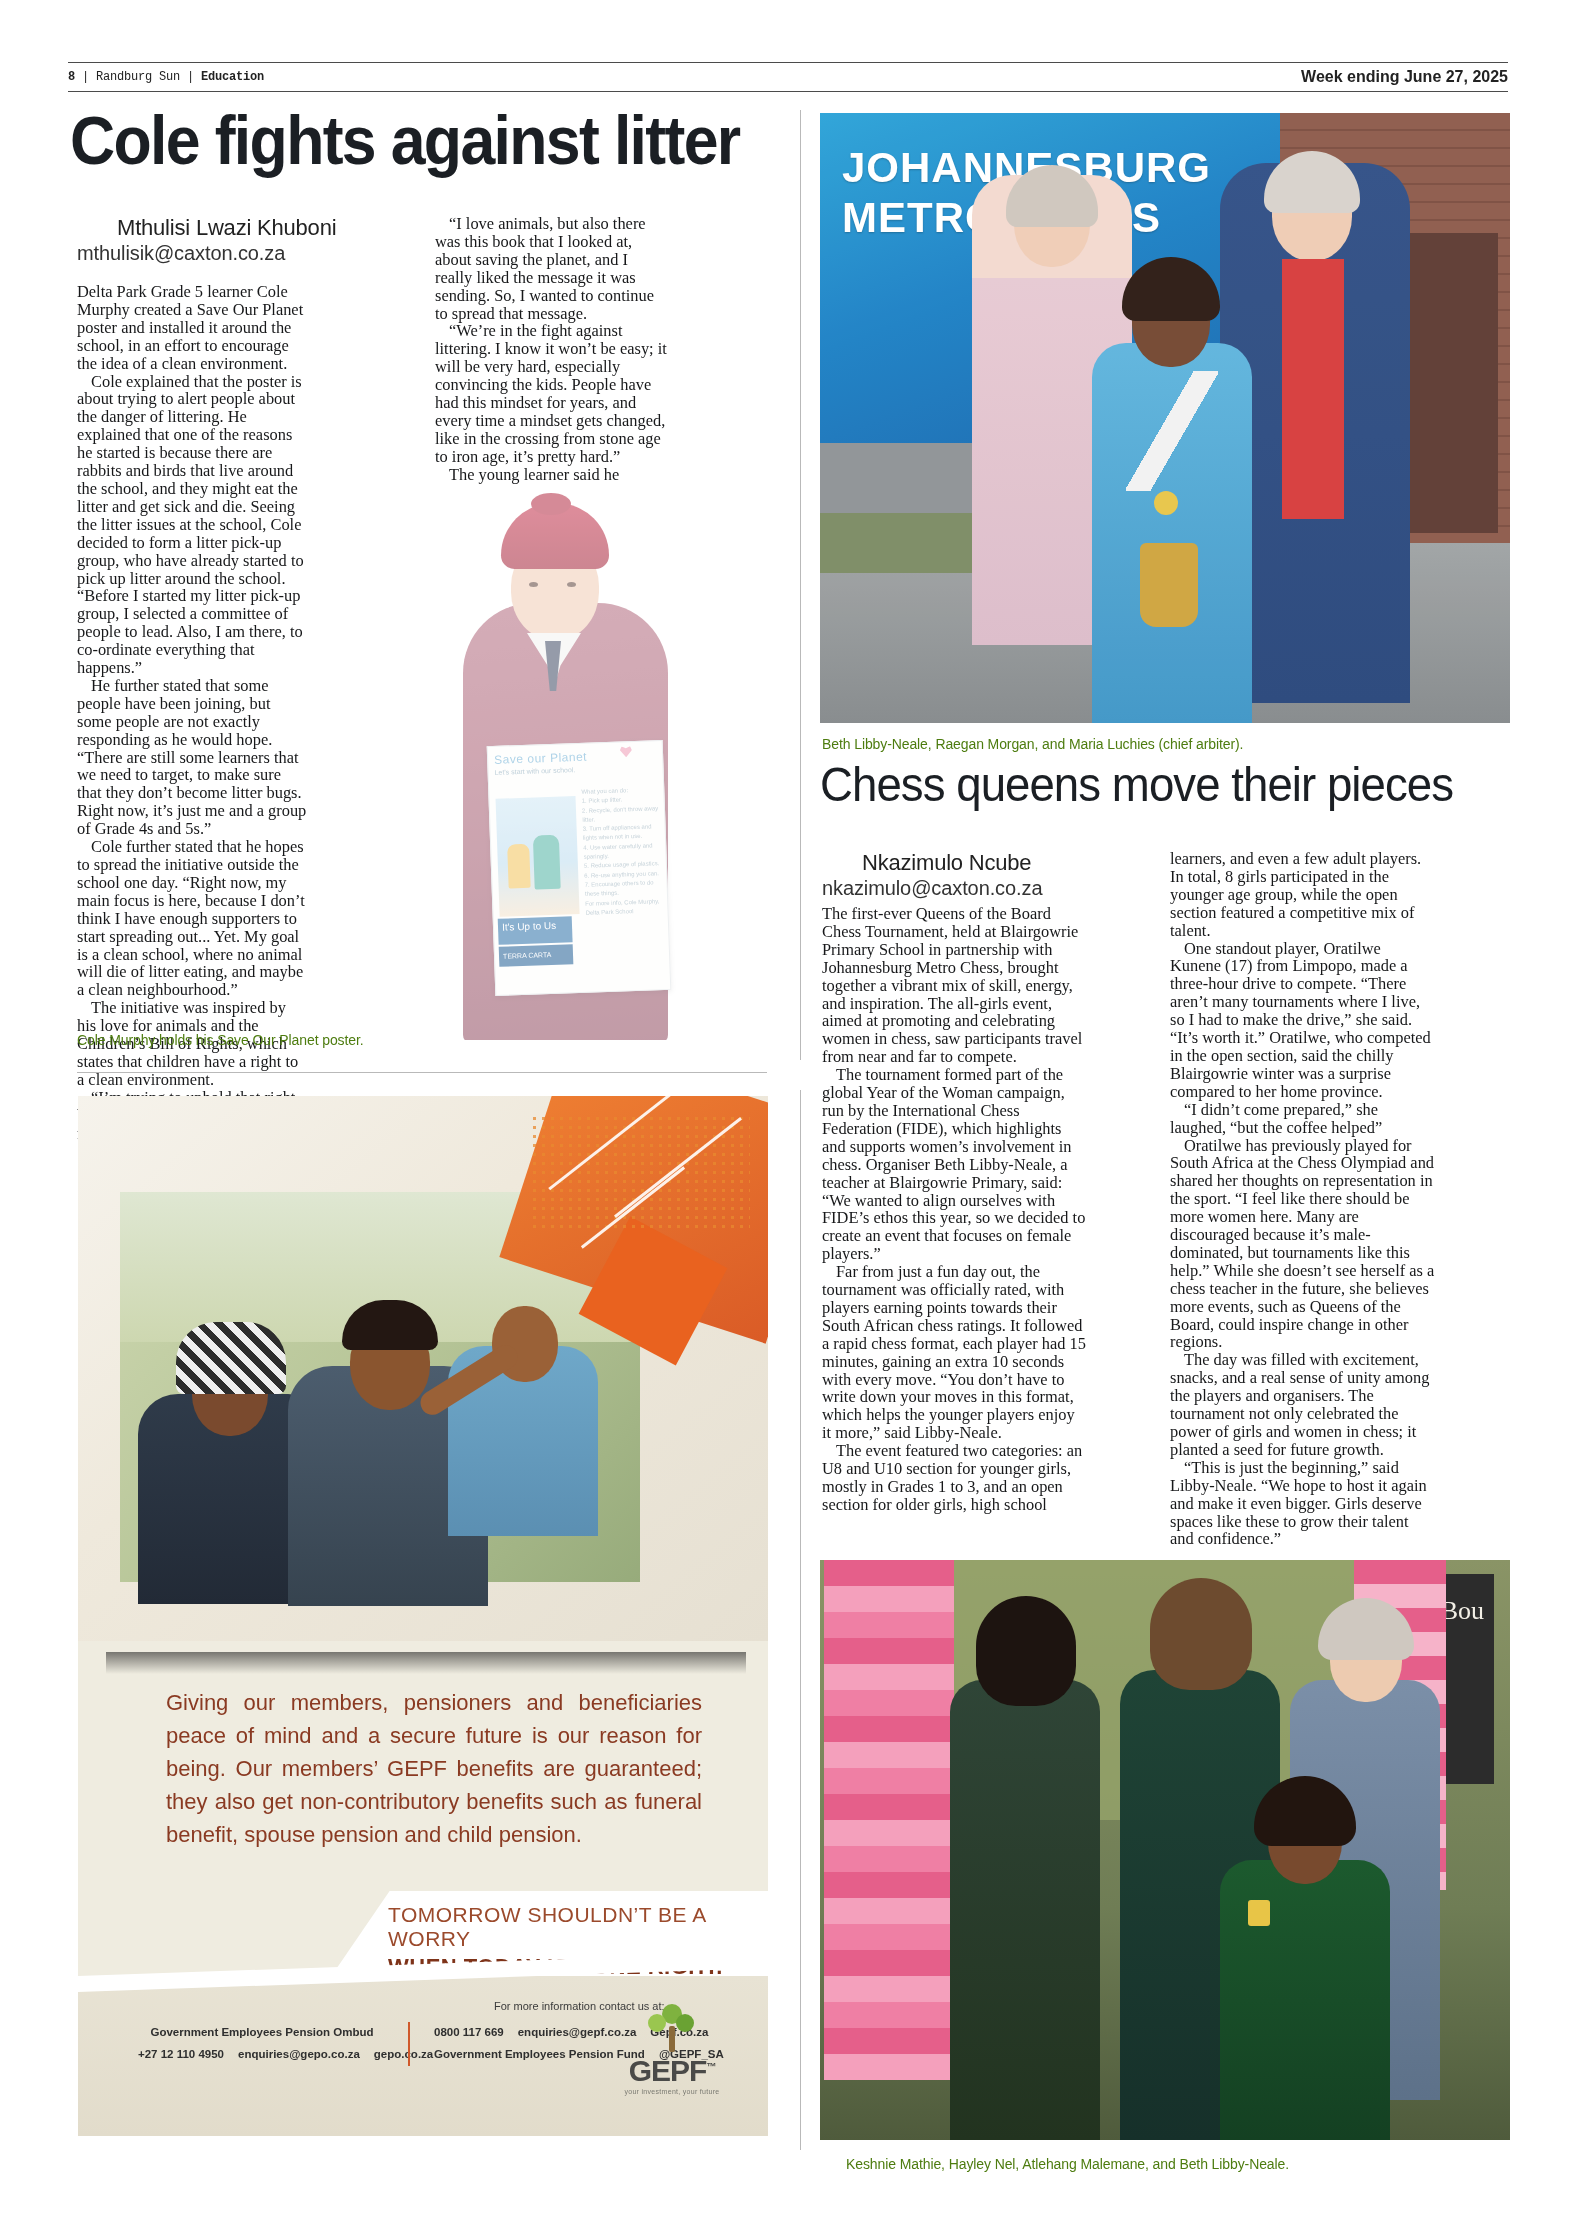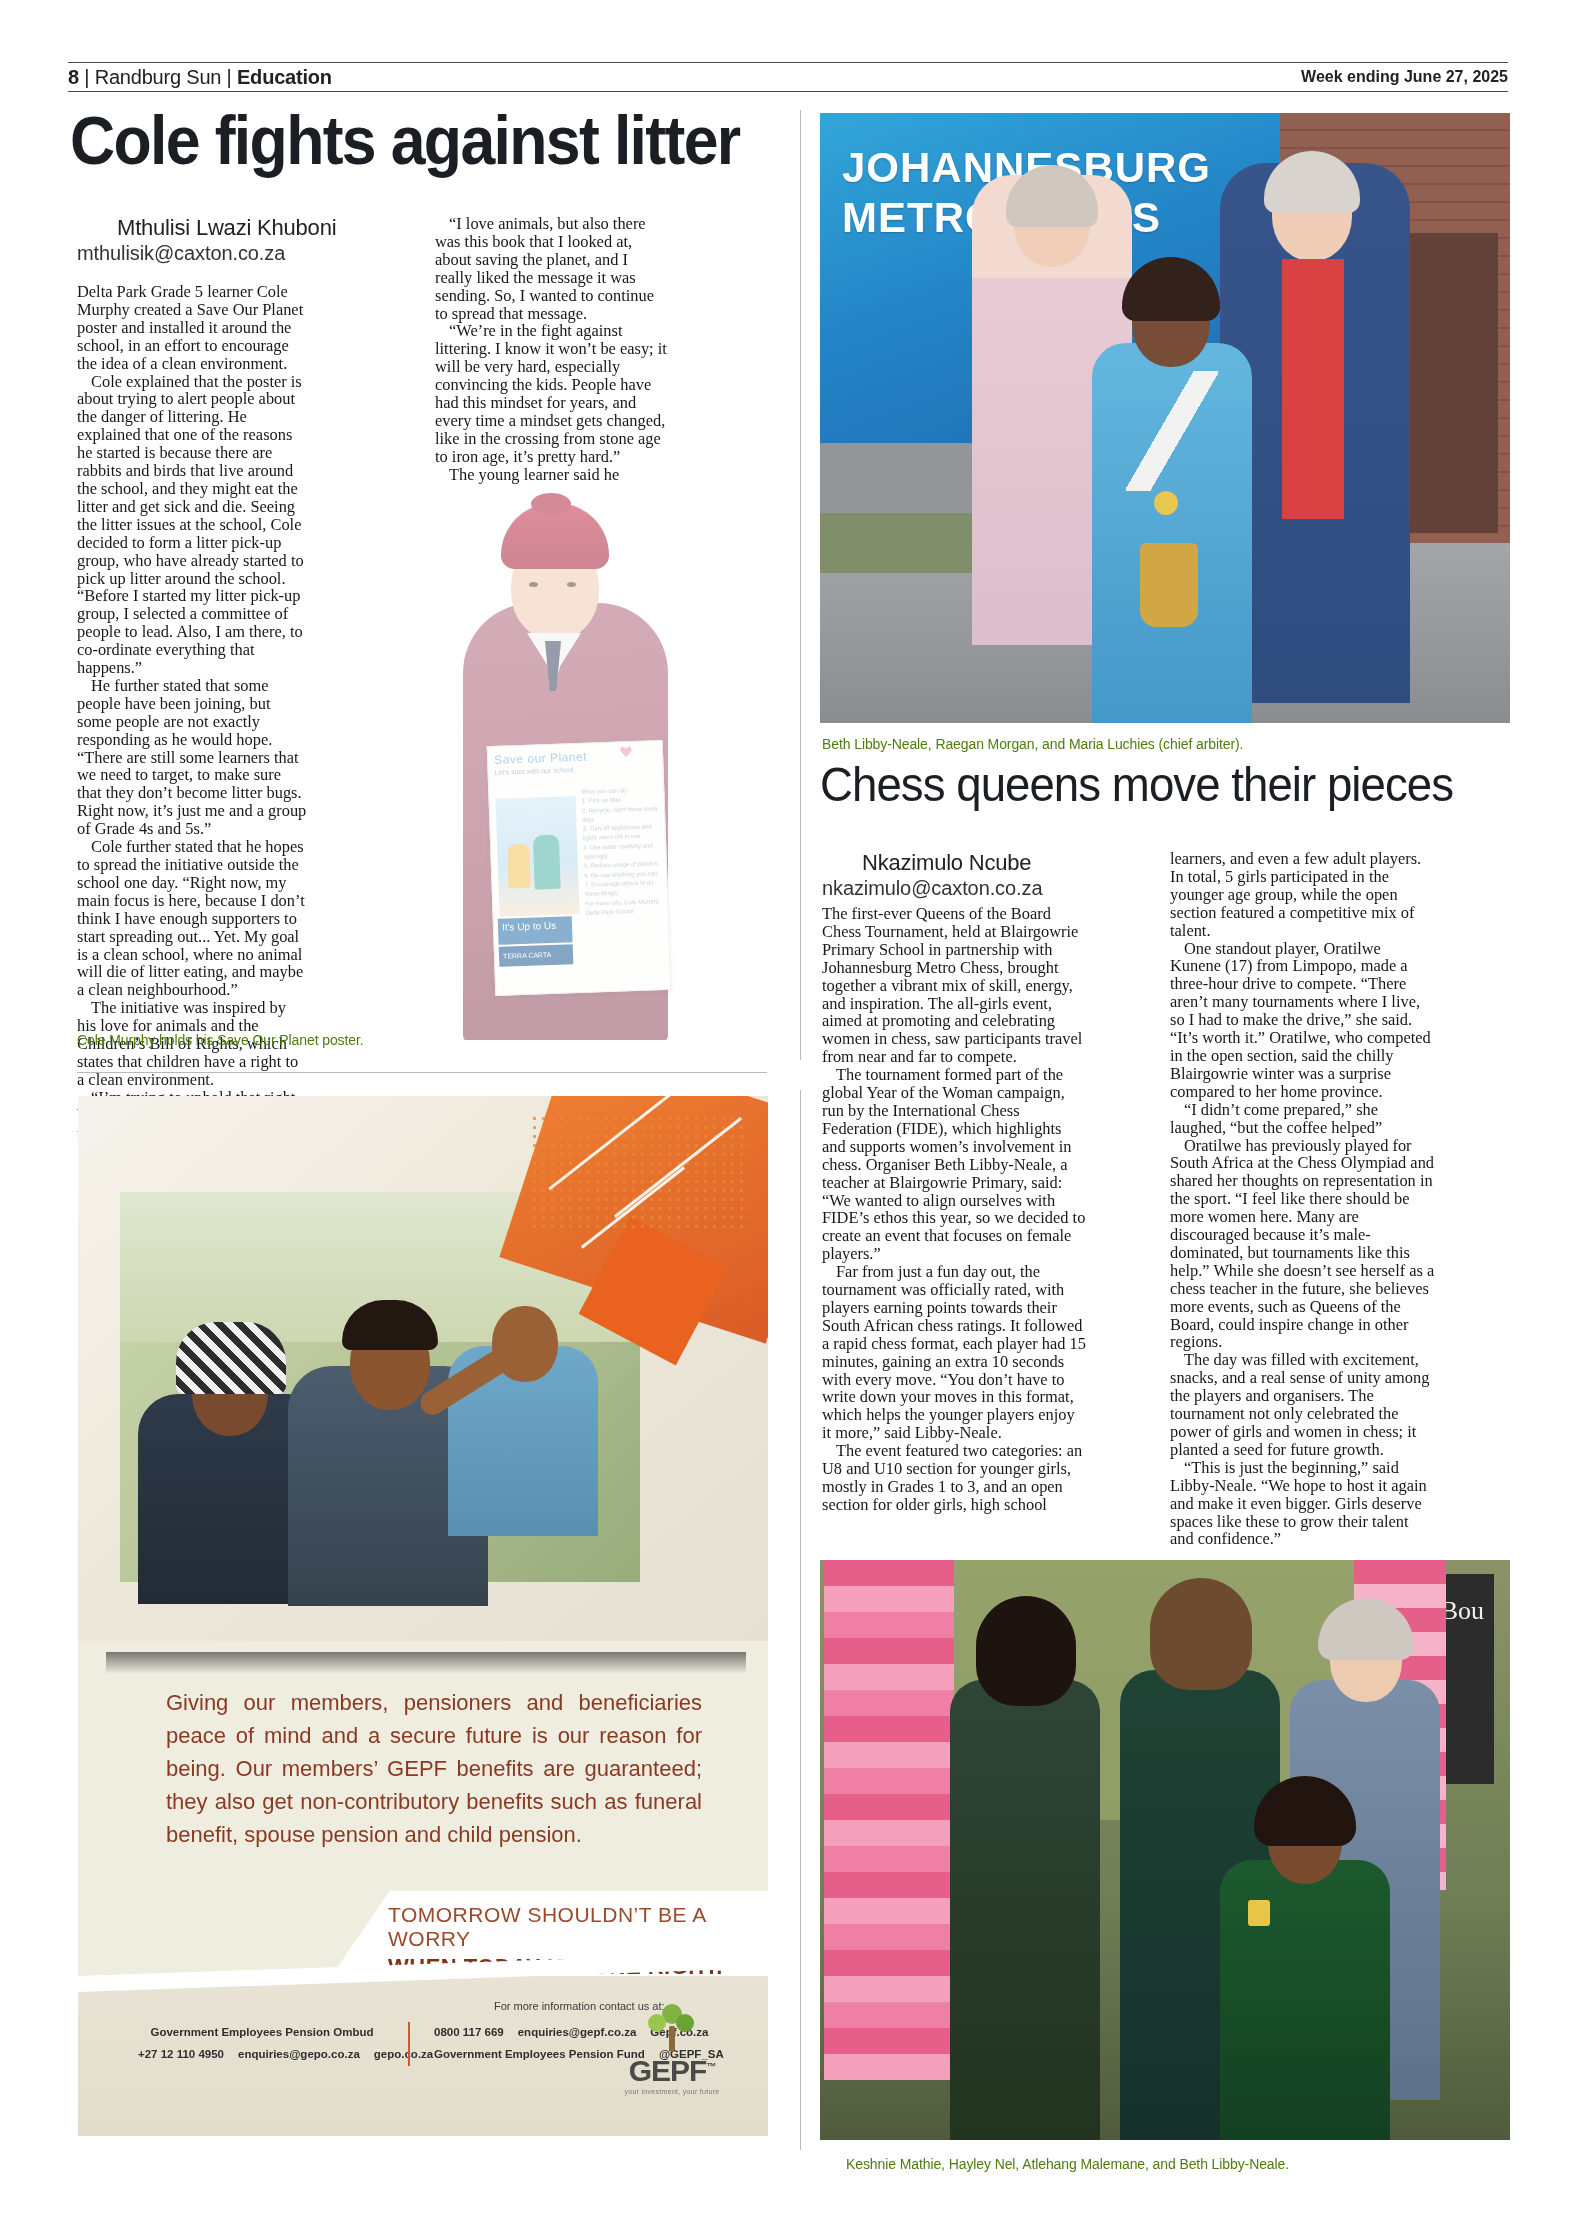--- a/index.html
+++ b/index.html
@@ -19,22 +19,22 @@
     position: absolute;
     left: 68px; top: 62px; width: 1440px;
     border-top: 1px solid #4b4b4b;
     border-bottom: 1px solid #4b4b4b;
     height: 30px;
     display: flex;
     align-items: center;
     justify-content: space-between;
   }
   .masthead-left {
-    font-family: Liberation Sans, sans-serif;
-    font-size: 20px;
+    font-family: Liberation Mono, monospace;
+    font-size: 12px;
     color: #222;
     letter-spacing: -0.2px;
     white-space: nowrap;
   }
   .masthead-left b { font-weight: bold; }
   .masthead-right {
     font-family: "Liberation Sans Narrow", "Liberation Sans", sans-serif;
     font-size: 16px;
     font-weight: bold;
     color: #222;
@@ -514,21 +514,21 @@
   </div>
 
   <div class="col" id="s2c1">
     <p class="first">The first-ever Queens of the Board Chess Tournament, held at Blairgowrie Primary School in partnership with Johannesburg Metro Chess, brought together a vibrant mix of skill, energy, and inspiration. The all-girls event, aimed at promoting and celebrating women in chess, saw participants travel from near and far to compete.</p>
     <p>The tournament formed part of the global Year of the Woman campaign, run by the International Chess Federation (FIDE), which highlights and supports women’s involvement in chess. Organiser Beth Libby-Neale, a teacher at Blairgowrie Primary, said: “We wanted to align ourselves with FIDE’s ethos this year, so we decided to create an event that focuses on female players.”</p>
     <p>Far from just a fun day out, the tournament was officially rated, with players earning points towards their South African chess ratings. It followed a rapid chess format, each player had 15 minutes, gaining an extra 10 seconds with every move. “You don’t have to write down your moves in this format, which helps the younger players enjoy it more,” said Libby-Neale.</p>
     <p>The event featured two categories: an U8 and U10 section for younger girls, mostly in Grades 1 to 3, and an open section for older girls, high school</p>
   </div>
 
   <div class="col" id="s2c2">
-    <p class="first">learners, and even a few adult players. In total, 5 girls participated in the younger age group, while the open section featured a competitive mix of talent.</p>
+    <p class="first">learners, and even a few adult players. In total, 8 girls participated in the younger age group, while the open section featured a competitive mix of talent.</p>
     <p>One standout player, Oratilwe Kunene (17) from Limpopo, made a three-hour drive to compete. “There aren’t many tournaments where I live, so I had to make the drive,” she said. “It’s worth it.” Oratilwe, who competed in the open section, said the chilly Blairgowrie winter was a surprise compared to her home province.</p>
     <p>“I didn’t come prepared,” she laughed, “but the coffee helped”</p>
     <p>Oratilwe has previously played for South Africa at the Chess Olympiad and shared her thoughts on representation in the sport. “I feel like there should be more women here. Many are discouraged because it’s male-dominated, but tournaments like this help.” While she doesn’t see herself as a chess teacher in the future, she believes more events, such as Queens of the Board, could inspire change in other regions.</p>
     <p>The day was filled with excitement, snacks, and a real sense of unity among the players and organisers. The tournament not only celebrated the power of girls and women in chess; it planted a seed for future growth.</p>
     <p>“This is just the beginning,” said Libby-Neale. “We hope to host it again and make it even bigger. Girls deserve spaces like these to grow their talent and confidence.”</p>
   </div>
 
   <div class="photo-chess-bot">
     <div class="cbb-bg"></div>
     <div class="cbb-tree"></div>

